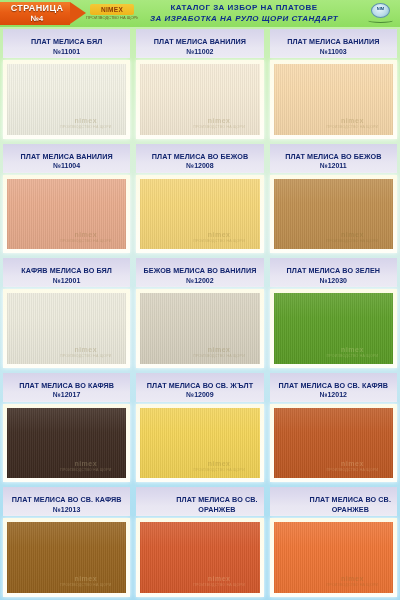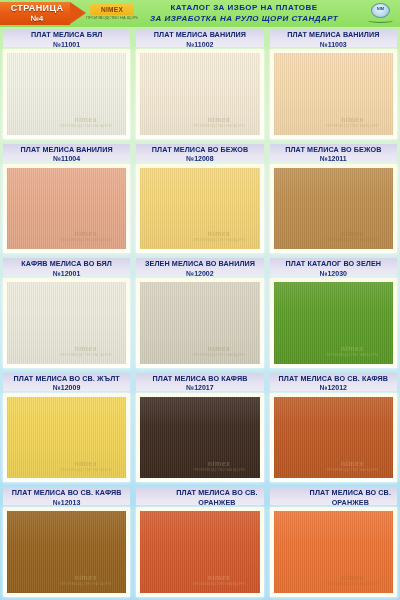--- a/index.html
+++ b/index.html
@@ -181,25 +181,25 @@
 
   .cell {
     position: relative;
     padding: 2px 3px 3px 3px;
     display: flex;
     flex-direction: column;
   }
 
   .cell-label {
     flex: 0 0 auto;
-    height: 18px;
+    height: 29px;
     background: linear-gradient(to bottom,
         #d6d4ea 0%, #dedbee 30%, #e8e6f2 65%, #eceaf4 100%);
     text-align: center;
-    padding-top: 1px;
+    padding-top: 8px;
     overflow: hidden;
   }
   .cell-label .lbl-name {
     font-size: 7.2px;
     font-weight: bold;
     color: #11246e;
     line-height: 9.5px;
     letter-spacing: .1px;
     white-space: nowrap;
     overflow: hidden;
@@ -408,41 +408,57 @@
           <div class="sheen"></div>
           <div class="watermark" style="color: rgba(120, 100, 40, 0.22);">
             <div>nimex</div>
             <div class="wm-sub">ПРОИЗВОДСТВО НА ЩОРИ</div>
           </div>
         </div>
       </div>
     </div>
     <div class="cell">
       <div class="cell-label">
-        <div class="lbl-name">ЗЕЛЕН МЕЛИСА ВО ВАНИЛИЯ</div>
+        <div class="lbl-name">БЕЖОВ МЕЛИСА ВО ВАНИЛИЯ</div>
         <div class="lbl-code">№12002</div>
       </div>
       <div class="swatch-frame">
         <div class="swatch" style="background: rgb(217, 211, 193);">
           <div class="weave"></div>
           <div class="sheen"></div>
           <div class="watermark" style="color: rgba(120, 100, 40, 0.22);">
             <div>nimex</div>
             <div class="wm-sub">ПРОИЗВОДСТВО НА ЩОРИ</div>
           </div>
         </div>
       </div>
     </div>
     <div class="cell">
       <div class="cell-label">
-        <div class="lbl-name">ПЛАТ КАТАЛОГ ВО ЗЕЛЕН</div>
+        <div class="lbl-name">ПЛАТ МЕЛИСА ВО ЗЕЛЕН</div>
         <div class="lbl-code">№12030</div>
       </div>
       <div class="swatch-frame">
         <div class="swatch" style="background: rgb(92, 158, 39);">
+          <div class="weave"></div>
+          <div class="sheen"></div>
+          <div class="watermark" style="color: rgba(255, 240, 190, 0.22);">
+            <div>nimex</div>
+            <div class="wm-sub">ПРОИЗВОДСТВО НА ЩОРИ</div>
+          </div>
+        </div>
+      </div>
+    </div>
+    <div class="cell">
+      <div class="cell-label">
+        <div class="lbl-name">ПЛАТ МЕЛИСА ВО КАФЯВ</div>
+        <div class="lbl-code">№12017</div>
+      </div>
+      <div class="swatch-frame">
+        <div class="swatch" style="background: rgb(61, 42, 32);">
           <div class="weave"></div>
           <div class="sheen"></div>
           <div class="watermark" style="color: rgba(255, 240, 190, 0.22);">
             <div>nimex</div>
             <div class="wm-sub">ПРОИЗВОДСТВО НА ЩОРИ</div>
           </div>
         </div>
       </div>
     </div>
     <div class="cell">
@@ -456,36 +472,20 @@
           <div class="sheen"></div>
           <div class="watermark" style="color: rgba(120, 100, 40, 0.22);">
             <div>nimex</div>
             <div class="wm-sub">ПРОИЗВОДСТВО НА ЩОРИ</div>
           </div>
         </div>
       </div>
     </div>
     <div class="cell">
       <div class="cell-label">
-        <div class="lbl-name">ПЛАТ МЕЛИСА ВО КАФЯВ</div>
-        <div class="lbl-code">№12017</div>
-      </div>
-      <div class="swatch-frame">
-        <div class="swatch" style="background: rgb(61, 42, 32);">
-          <div class="weave"></div>
-          <div class="sheen"></div>
-          <div class="watermark" style="color: rgba(255, 240, 190, 0.22);">
-            <div>nimex</div>
-            <div class="wm-sub">ПРОИЗВОДСТВО НА ЩОРИ</div>
-          </div>
-        </div>
-      </div>
-    </div>
-    <div class="cell">
-      <div class="cell-label">
         <div class="lbl-name">ПЛАТ МЕЛИСА ВО СВ. КАФЯВ</div>
         <div class="lbl-code">№12012</div>
       </div>
       <div class="swatch-frame">
         <div class="swatch" style="background: rgb(192, 90, 36);">
           <div class="weave"></div>
           <div class="sheen"></div>
           <div class="watermark" style="color: rgba(255, 240, 190, 0.22);">
             <div>nimex</div>
             <div class="wm-sub">ПРОИЗВОДСТВО НА ЩОРИ</div>

